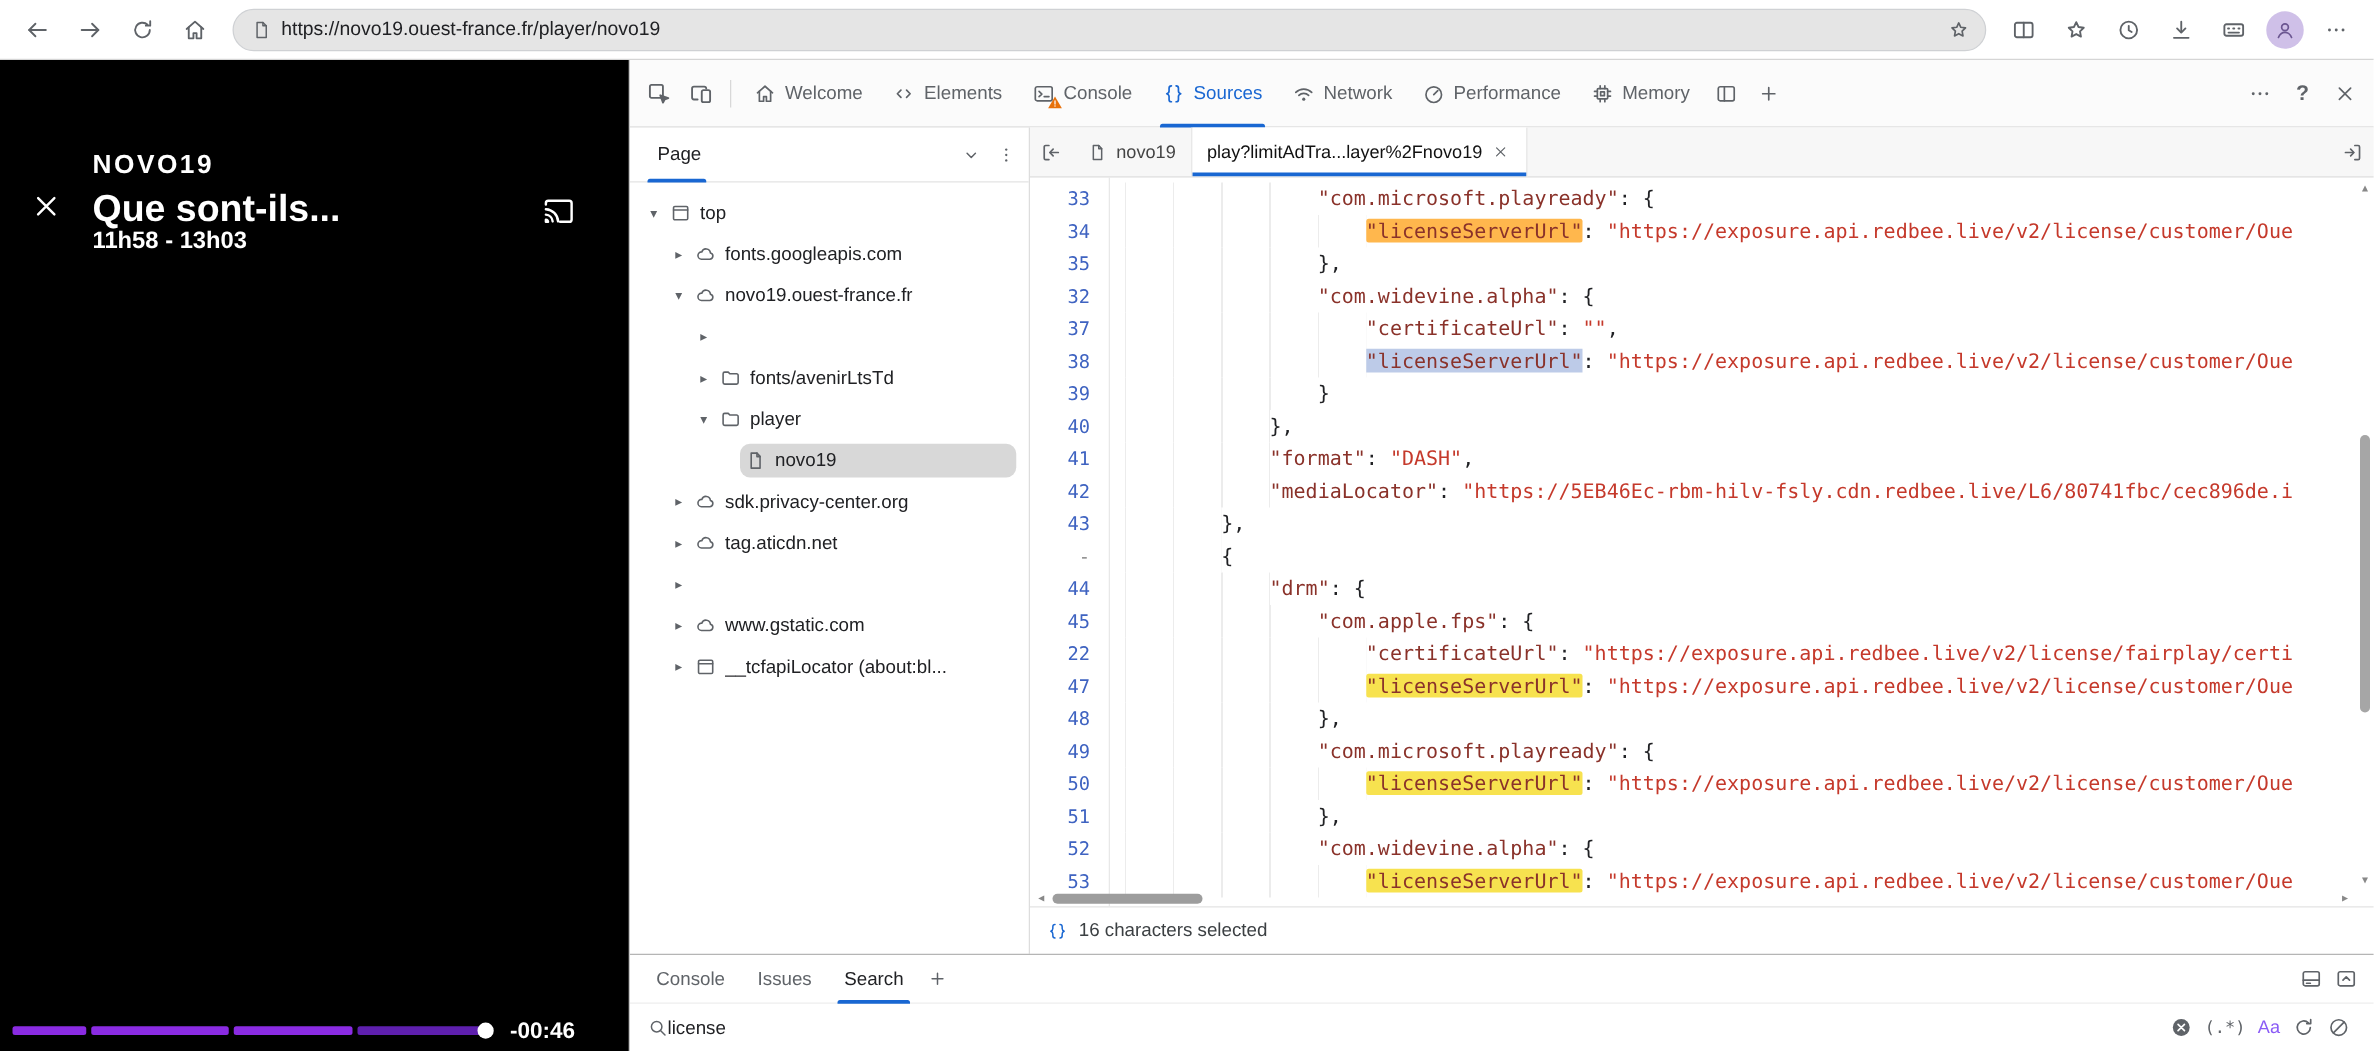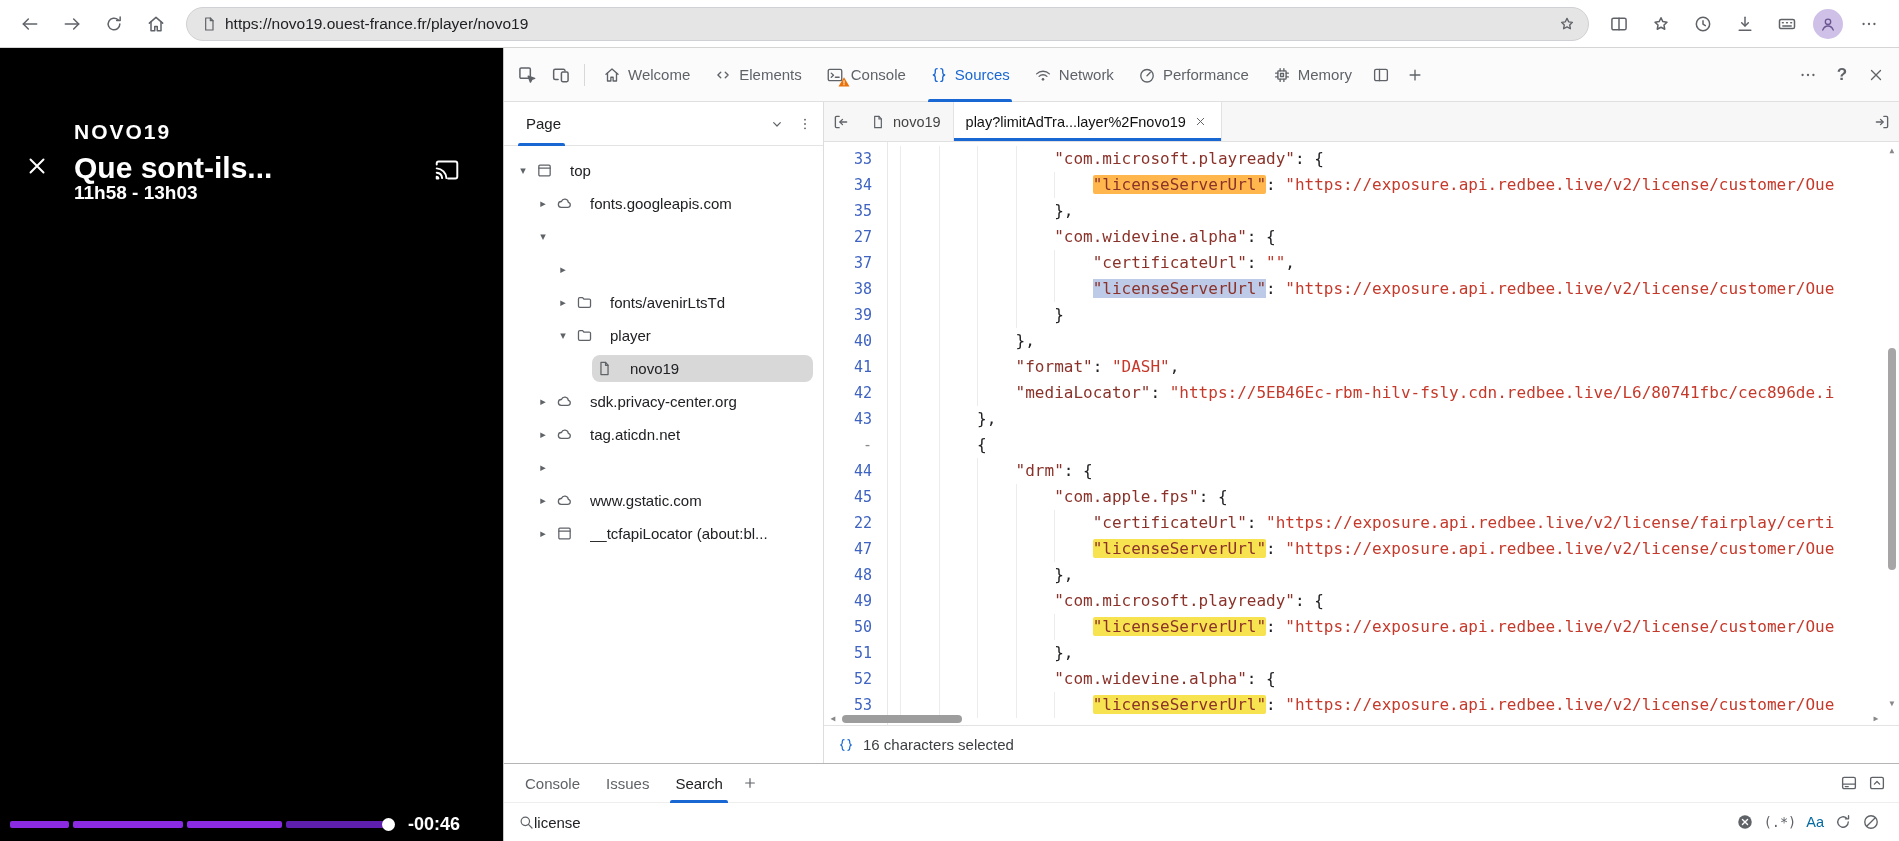--- a/index.html
+++ b/index.html
@@ -51,21 +51,21 @@
 .warnbadge svg{width:100%;height:100%}
 
 .sources{flex:1;min-height:0;display:flex}
 .navigator{width:320px;flex-shrink:0;border-right:1px solid #ddd;display:flex;flex-direction:column;min-height:0}
 .nav-header{height:44px;flex-shrink:0;display:flex;align-items:center;border-bottom:1px solid #e4e4e4;padding-right:4px}
 .nav-tab{height:44px;display:flex;align-items:center;padding:0 14px 0 22px;font-size:15px;position:relative;color:#202124}
 .nav-tab.active::after{content:"";position:absolute;left:14px;right:10px;bottom:0;height:3px;border-radius:2px 2px 0 0;background:#1967d2}
 .tree{flex:1;padding-top:8px;overflow:hidden}
 .tree-row{height:33px;display:flex;align-items:center;padding-right:10px;font-size:15px}
 .tree-arrow{width:18px;flex-shrink:0;text-align:center;font-size:11px;color:#5f6368}
-.tree-pill{display:flex;align-items:center;gap:17px;flex:1;min-width:0;height:27px;border-radius:8px;padding:0 8px 0 4px}
+.tree-pill{display:flex;align-items:center;gap:7px;flex:1;min-width:0;height:27px;border-radius:8px;padding:0 8px 0 4px}
 .tree-row.selected .tree-pill{background:#d8d8d8}
 .tree-label{white-space:nowrap;overflow:hidden}
 .tic{width:17px;height:17px;flex-shrink:0}
 
 .editor{flex:1;min-width:0;display:flex;flex-direction:column}
 .ed-tabs{height:40px;flex-shrink:0;display:flex;align-items:stretch;background:#f7f7f7;border-bottom:1px solid #e0e0e0}
 .ed-tabs .tool-ic{align-self:center}
 .ed-tab-list{display:flex}
 .ed-tab{display:flex;align-items:center;gap:7px;padding:0 12px;font-size:14.5px;color:#444;border-right:1px solid #e3e3e3;position:relative;white-space:nowrap}
 .ed-tab.active{background:#fff;color:#111}
@@ -98,21 +98,21 @@
 
 .drawer{height:78px;flex-shrink:0;border-top:1px solid #b5b5b5;display:flex;flex-direction:column}
 .drawer-tabs{height:39px;flex-shrink:0;display:flex;align-items:center;padding:0 8px;border-bottom:1px solid #eee}
 .drawer-tab-list{display:flex;height:39px}
 .drawer-tab{display:flex;align-items:center;padding:0 13px;font-size:15px;color:#5f6368;position:relative}
 .drawer-tab.active{color:#202124}
 .drawer-tab.active::after{content:"";position:absolute;left:8px;right:8px;bottom:0;height:3px;border-radius:2px 2px 0 0;background:#1967d2}
 .search-row{flex:1;display:flex;align-items:center;gap:0;padding:0 14px}
 .search-input{flex:1;border:0;outline:0;font:inherit;font-size:15px;color:#202124;background:transparent}
 .mono-btn{font-family:"DejaVu Sans Mono","Liberation Mono",monospace;font-size:13.5px;color:#5f6368;padding:3px 5px;border-radius:3px}
-.case-btn{font-size:14.5px;color:#0369a1;padding:3px 5px}
+.case-btn{font-size:14.5px;color:#8b5cf6;padding:3px 5px}
 </style>
 </head>
 <body>
 
 <div class="chrome">
   <button class="nav-btn">
       <span class="ic i20">
         <svg viewBox="0 0 24 24" fill="none" stroke="currentColor" stroke-width="1.8" stroke-linecap="round" stroke-linejoin="round">
           <path d="M20 12H4"></path>
           <path d="M10 6l-6 6 6 6"></path>
@@ -427,20 +427,28 @@
                 <span class="ic tic i18">
                   <svg viewBox="0 0 24 24" fill="none" stroke="currentColor" stroke-width="1.8" stroke-linecap="round" stroke-linejoin="round">
                     <path d="M7.3 17.5h9.2a3.6 3.6 0 0 0 .9-7.1 5 5 0 0 0-9.7-1.2A4.1 4.1 0 0 0 7.3 17.5z"></path>
                   </svg>
                 </span>
                 <span class="tree-label">fonts.googleapis.com</span>
               </span>
             </div>
             <div class="tree-row" style="padding-left: 30px;">
               <span class="tree-arrow">▾</span>
+              <span class="tree-pill">
+                <span class="ic tic i18">
+                  <svg viewBox="0 0 24 24" fill="none" stroke="currentColor" stroke-width="1.8" stroke-linecap="round" stroke-linejoin="round">
+                    <path d="M7.3 17.5h9.2a3.6 3.6 0 0 0 .9-7.1 5 5 0 0 0-9.7-1.2A4.1 4.1 0 0 0 7.3 17.5z"></path>
+                  </svg>
+                </span>
+                <span class="tree-label">novo19.ouest-france.fr</span>
+              </span>
             </div>
             <div class="tree-row" style="padding-left: 50px;">
               <span class="tree-arrow">▸</span>
             </div>
             <div class="tree-row" style="padding-left: 50px;">
               <span class="tree-arrow">▸</span>
               <span class="tree-pill">
                 <span class="ic tic i18">
                   <svg viewBox="0 0 24 24" fill="none" stroke="currentColor" stroke-width="1.8" stroke-linecap="round" stroke-linejoin="round">
                     <path d="M3.5 7A1.8 1.8 0 0 1 5.3 5.2h4l1.8 1.9h7.6A1.8 1.8 0 0 1 20.5 9v8a1.8 1.8 0 0 1-1.8 1.8H5.3A1.8 1.8 0 0 1 3.5 17z"></path>
@@ -562,21 +570,21 @@
                   <path d="M10 8.5l3.5 3.5L10 15.5"></path>
                 </svg>
               </span>
             </button>
         </div>
         <div class="code-wrap">
           <div class="gutter">
               <div class="line-num">33</div>
               <div class="line-num">34</div>
               <div class="line-num">35</div>
-              <div class="line-num">27</div>
+              <div class="line-num">32</div>
               <div class="line-num">37</div>
               <div class="line-num">38</div>
               <div class="line-num">39</div>
               <div class="line-num">40</div>
               <div class="line-num">41</div>
               <div class="line-num">42</div>
               <div class="line-num">43</div>
               <div class="line-num dim">-</div>
               <div class="line-num">44</div>
               <div class="line-num">45</div>

